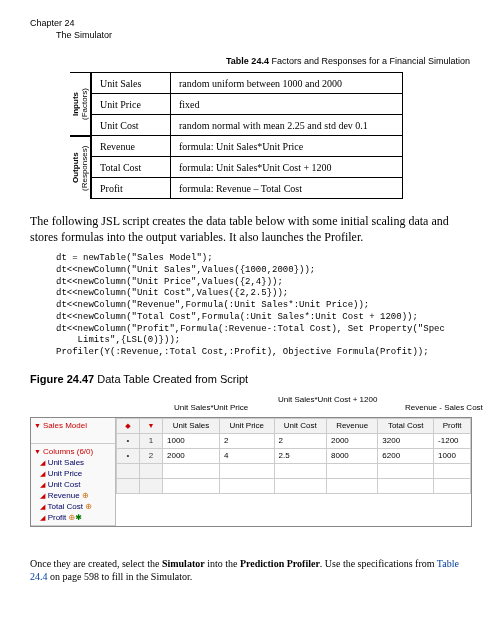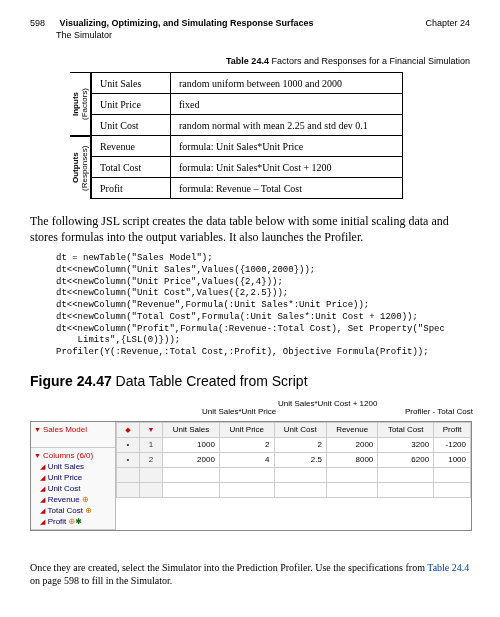--- a/index.html
+++ b/index.html
@@ -73,21 +73,21 @@
   }
   pre.code {
     font-family: 'Courier New', monospace;
     font-size: 9px;
     margin: 0 0 14px 26px;
     white-space: pre;
     line-height: 1.3;
   }
   .fig-caption {
     font-family: Arial, Helvetica, sans-serif;
-    font-size: 14px;
+    font-size: 11px;
     margin-bottom: 10px;
   }
   .callouts {
     position: relative;
     height: 22px;
     font-family: Arial, Helvetica, sans-serif;
     font-size: 8px;
     margin-left: 20px;
   }
   .callouts span { position: absolute; white-space: nowrap; }
@@ -122,47 +122,42 @@
   .col-item .dia { color: #c00; font-size:7px; }
   .dt-main { flex: 1; }
   table.datagrid {
     border-collapse: collapse;
     width: 100%;
   }
   table.datagrid th, table.datagrid td {
     border: 1px solid #ccc;
     padding: 1px 4px;
     font-size: 8px;
-    text-align: right;
     height: 12px;
   }
   table.datagrid th {
     background: #f2f2f2;
     font-weight: normal;
     text-align: center;
   }
   table.datagrid .rownum {
     background:#f2f2f2; text-align:center; width:14px; color:#333;
   }
   table.datagrid .corner { background:#f2f2f2; }
   .trailing {
     font-size: 10px;
     line-height: 1.35;
   }
-  .trailing .b { font-weight: normal; }
+  .trailing .b { font-weight: bold; }
   .link { color: #0040a0; }
 </style>
 </head>
 <body>
 
 <div class="header-row">
-  <div>
-    <span class="page-num">598</span>
-    <span class="header-title">Visualizing, Optimizing, and Simulating Response Surfaces</span>
-  </div>
   <div>Chapter 24</div>
 </div>
 <div class="header-sub">The Simulator</div>
 
 <div class="table-caption">
   <b>Table 24.4</b><span> Factors and Responses for a Financial Simulation</span>
 </div>
 
 <div class="factors-table-wrap">
   <div style="display:flex;flex-direction:column">
@@ -215,23 +210,23 @@
 dt&lt;&lt;newColumn("Total Cost",Formula(:Unit Sales*:Unit Cost + 1200));
 dt&lt;&lt;newColumn("Profit",Formula(:Revenue-:Total Cost), Set Property("Spec
     Limits",{LSL(0)}));
 Profiler(Y(:Revenue,:Total Cost,:Profit), Objective Formula(Profit));</pre>
 
 <div class="fig-caption">
   <b>Figure 24.47</b><span> Data Table Created from Script</span>
 </div>
 
 <div class="callouts">
-  <span style="left:152px;top:8px">Unit Sales*Unit Price</span>
+  <span style="left:124px;top:8px">Unit Sales*Unit Price</span>
   <span style="left:228px;top:0px">Unit Sales*Unit Cost + 1200</span>
-  <span style="left:355px;top:8px">Profiler - Total Cost</span>
+  <span style="left:355px;top:8px">Revenue - Sales Cost</span>
 </div>
 
 <div class="dt-wrap">
   <div class="dt-side">
     <div class="dt-side-sec">
       <div class="dt-side-hdr"><span class="tri">▼</span><span>Sales Model</span></div>
       <div style="height:10px"></div>
     </div>
     <div class="dt-side-sec">
       <div class="dt-side-hdr"><span class="tri">▼</span><span>Columns (6/0)</span></div>

